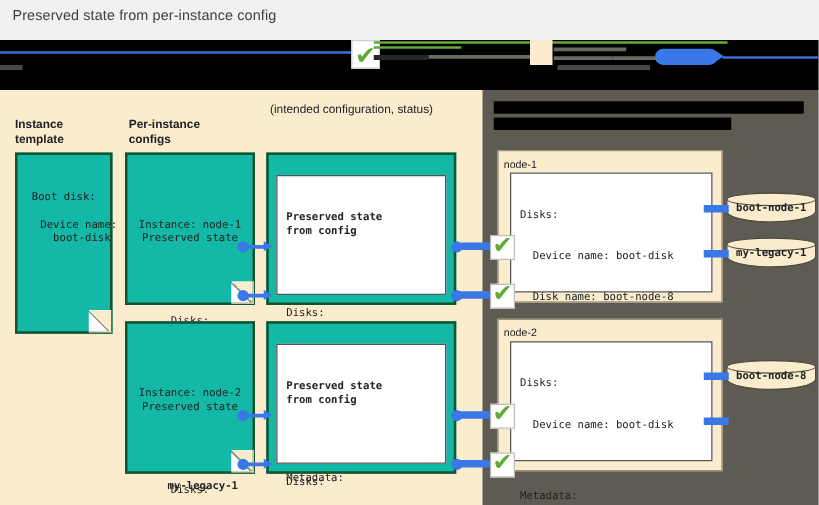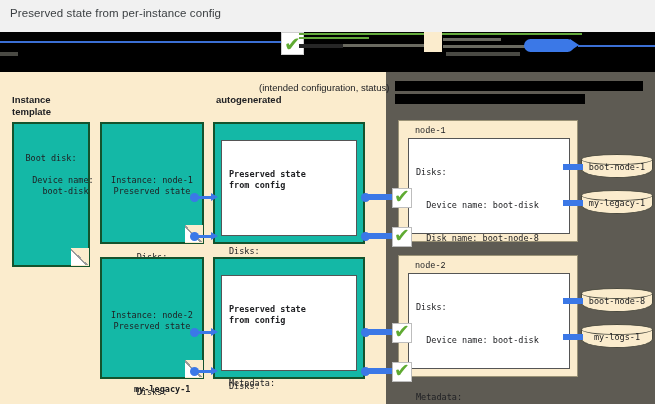--- a/index.html
+++ b/index.html
@@ -57,21 +57,21 @@
     background:#fbeccd;
   }
   .panel-right{
     position:absolute;left:386px;top:0;width:269px;height:332px;
     background:#5e5b53;
   }
   .col-head{
     position:absolute;font-size:9.5px;line-height:12px;color:#202124;
     font-weight:bold;
   }
-  .col-head .reg{font-weight:normal;margin-left:43px;}
+  .col-head .reg{font-weight:normal;}
   .redact-bar{position:absolute;background:#000;}
 
   
   .mbox{
     position:absolute;background:#14b8a6;border:2px solid #14532d;
     font-family:"DejaVu Sans Mono", monospace;
     font-size:8.5px;line-height:11px;color:#202124;
     white-space:pre;
     box-sizing:border-box;
     text-align:center;
@@ -84,22 +84,22 @@
   }
   .b  {font-weight:bold;}
   .blue{color:#1a37d6;font-weight:bold;}
 
   
   .nodebox{
     position:absolute;background:#fbeccd;border:1px solid #9b9377;
     box-sizing:border-box;
   }
   .nodebox .nodelabel{
-    position:absolute;left:16px;top:5px;
-    font-family:Liberation Mono, monospace;
+    position:absolute;left:4px;top:5px;
+    font-family:Liberation Sans, sans-serif;
     font-size:8.5px;color:#202124;
   }
   .innerbox{
     position:absolute;background:#fff;border:1px solid #555;
     font-family:"DejaVu Sans Mono", monospace;
     font-size:8.5px;line-height:11px;color:#202124;white-space:pre;
     box-sizing:border-box;padding:6px 7px;
   }
   
   .nested{
@@ -120,21 +120,21 @@
   .checkmark{
     position:absolute;width:20px;height:20px;background:#fff;border:1px solid #bdbdbd;
     box-sizing:border-box;
   }
   .checkmark .tick{
     position:absolute;left:1px;top:-2px;font-size:19px;line-height:19px;
     color:#5faa32;font-weight:bold;font-family:"DejaVu Sans", sans-serif;
   }
   
   .disk{
-    position:absolute;width:72px;height:26px;
+    position:absolute;width:72px;height:26px;font-weight:bold;
   }
   .disk .body{
     position:absolute;left:0;top:5px;width:72px;height:19px;
     background:#fbeccd;border:1px solid #4a4a3f;border-top:none;
     border-radius:0 0 36px 36px/0 0 9px 9px;box-sizing:border-box;
   }
   .disk .top{
     position:absolute;left:0;top:0;width:72px;height:11px;
     background:#fbeccd;border:1px solid #4a4a3f;border-radius:50%;
     box-sizing:border-box;
@@ -181,23 +181,26 @@
 
 <div id="diagram">
 
   <div class="panel-left"></div>
   <div class="panel-right"></div>
 
   <div class="col-head" style="left:12px;top:22px;">
     <div>Instance</div>
     <div>template</div>
   </div>
+  <div class="col-head" style="left:103px;top:22px;">
+    <div>Per-instance</div>
+    <div>configs</div>
+  </div>
   <div class="col-head" style="left:216px;top:10px;">
     <div class="reg">(intended configuration, status)</div>
-    <div>autogenerated</div>
   </div>
 
   <div class="redact-bar" style="left:395px;top:9px;width:248px;height:10px;"></div>
   <div class="redact-bar" style="left:395px;top:22px;width:190px;height:10px;"></div>
 
   <div class="mbox" style="left:12px;top:50px;width:78px;height:145px;">
     <div class="pad">Boot disk:
 
   Device name:
     boot-disk</div>
@@ -305,25 +308,20 @@
   <div class="disk" style="left:581px;top:118px;">
     <div class="body"></div>
     <div class="top"></div>
     <div class="lbl">my-legacy-1</div>
   </div>
   <div class="disk" style="left:581px;top:216px;">
     <div class="body"></div>
     <div class="top"></div>
     <div class="lbl">boot-node-8</div>
   </div>
-  <div class="disk" style="left:581px;top:252px;">
-    <div class="body"></div>
-    <div class="top"></div>
-    <div class="lbl">my-logs-1</div>
-  </div>
 
   <div class="dot" style="left:190px;top:121px;"></div>
   <div class="conn" style="left:197px;top:124px;width:16px;"></div>
   <div class="arrow" style="left:211px;top:121px;"></div>
 
   <div class="dot" style="left:190px;top:160px;"></div>
   <div class="conn" style="left:197px;top:163px;width:16px;"></div>
   <div class="arrow" style="left:211px;top:160px;"></div>
 
   <div class="dot" style="left:361px;top:121px;"></div>

